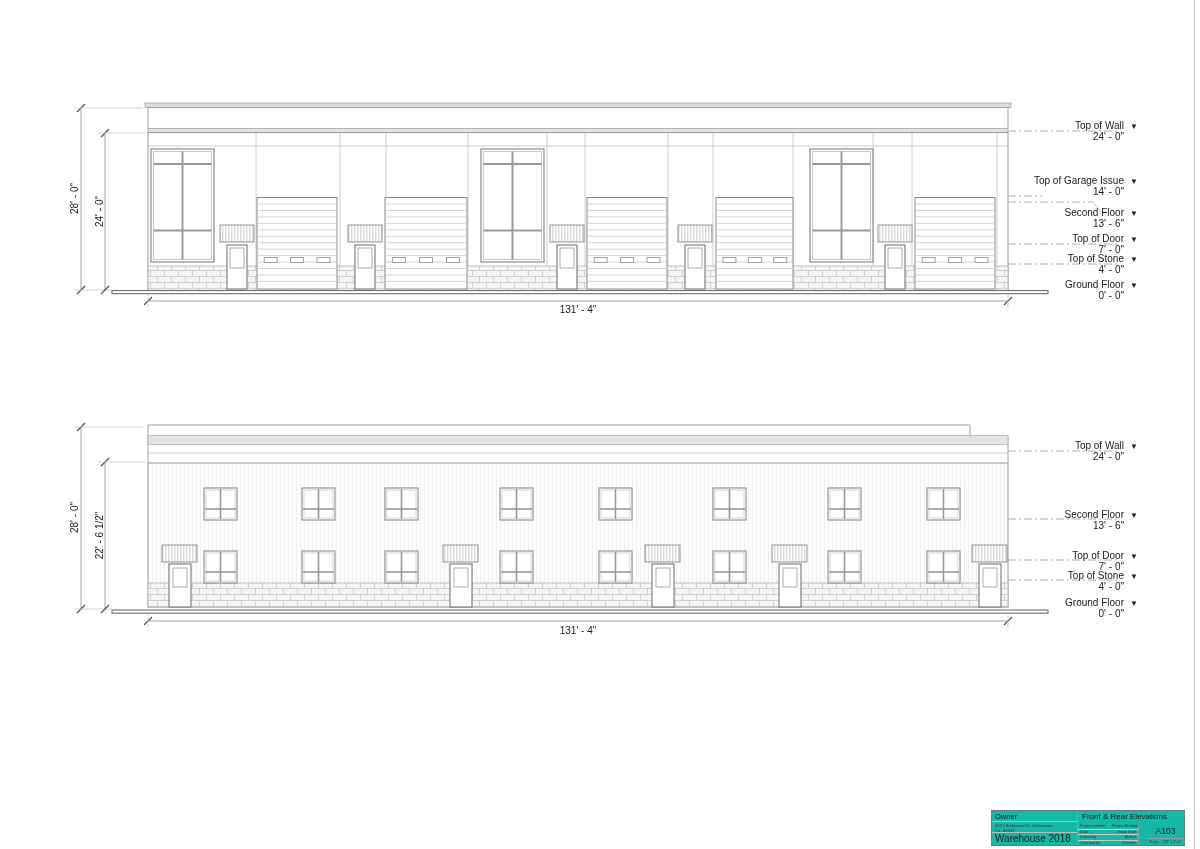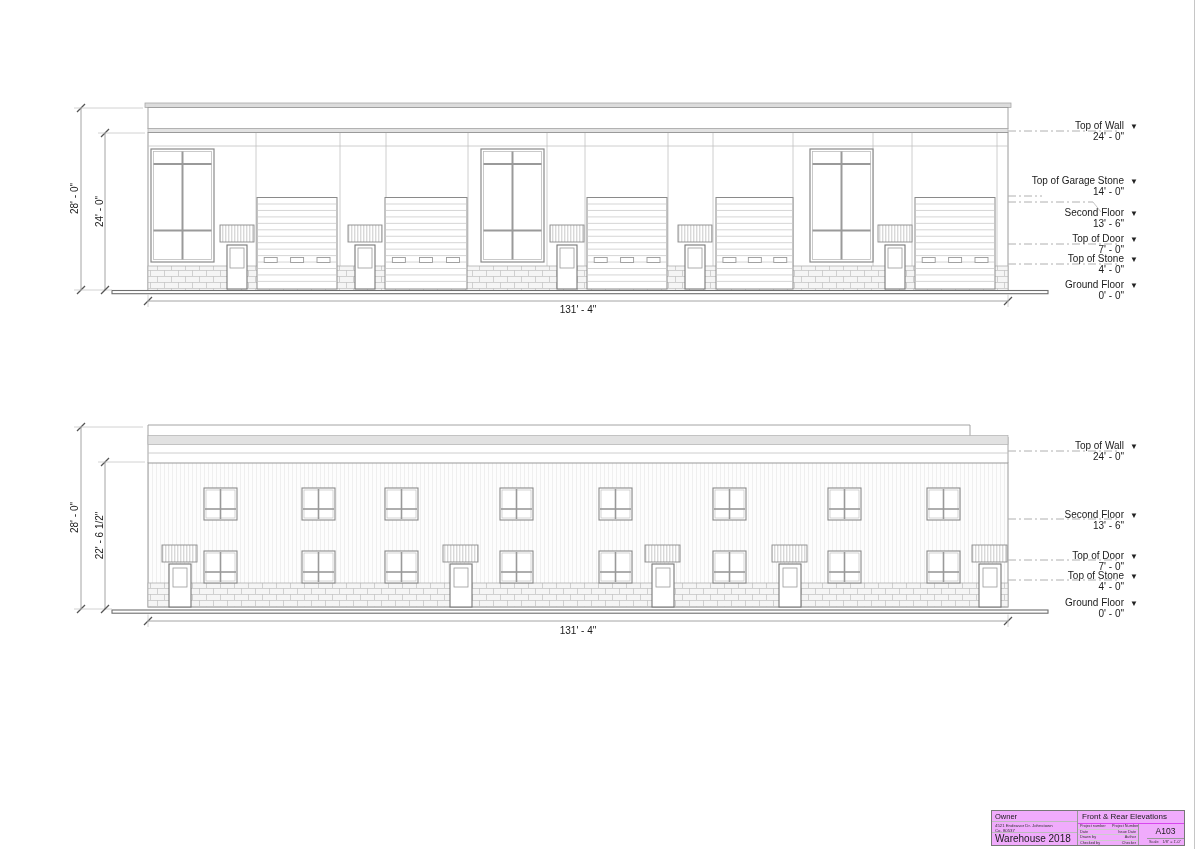--- a/index.html
+++ b/index.html
@@ -10,21 +10,21 @@
   .lvl{position:absolute;right:63px;width:180px;text-align:right;line-height:10.5px;}
   .lvl .l1{font-size:10px;color:#1a1a1a;padding-right:13px;position:relative;white-space:nowrap;}
   .lvl .l2{font-size:10px;color:#1a1a1a;padding-right:13px;white-space:nowrap;}
   .lvl .mark{position:absolute;right:-1px;top:2px;font-size:8px;color:#222;line-height:8px;}
   
   .dim{position:absolute;font-size:10px;color:#1a1a1a;text-align:center;white-space:nowrap;}
   .dim.rot{width:70px;transform:rotate(-90deg);}
   .dim.hor{width:120px;}
   
   .tb{position:absolute;left:991px;top:810px;width:194px;height:36px;border:1px solid #777;
-      background:#f0abfc;display:flex;box-sizing:border-box;}
+      background:#14b8a6;display:flex;box-sizing:border-box;}
   .tb-left{width:86px;border-right:1px solid #999;display:flex;flex-direction:column;box-sizing:border-box;}
   .tb-owner{font-size:7.5px;line-height:9px;padding:1px 0 0 3px;height:11px;border-bottom:1px solid #bbb;box-sizing:border-box;}
   .tb-addr{font-size:4.3px;line-height:5px;padding:1px 0 0 3px;color:#333;height:11px;border-bottom:1px solid #bbb;box-sizing:border-box;}
   .tb-proj{font-size:10px;line-height:11px;padding-left:3px;flex:1;}
   .tb-right{flex:1;display:flex;flex-direction:column;box-sizing:border-box;}
   .tb-title{font-size:8px;line-height:12px;height:13px;padding-left:4px;border-bottom:1px solid #d946ef;box-sizing:border-box;}
   .tb-grid{flex:1;display:flex;gap:8px;}
   .tb-fields{width:61px;display:flex;flex-direction:column;border-right:1px solid #999;box-sizing:border-box;}
   .tb-row{flex:1;display:flex;border-bottom:1px solid #ccc;box-sizing:border-box;align-items:center;}
   .tb-row:last-child{border-bottom:none;}
@@ -398,21 +398,21 @@
   <div class="dim rot" style="left:64px;top:530px;">22' - 6 1/2"</div>
 
   <div class="dim hor" style="left:518px;top:304px;">131' - 4"</div>
   <div class="dim hor" style="left:518px;top:625px;">131' - 4"</div>
 
   <div class="lvl" style="top:121px;">
     <div class="l1"><span>Top of Wall</span><span class="mark">▼</span></div>
     <div class="l2">24' - 0"</div>
   </div>
   <div class="lvl" style="top:176px;">
-    <div class="l1"><span>Top of Garage Stone</span><span class="mark">▼</span></div>
+    <div class="l1"><span>Top of Garage Issue</span><span class="mark">▼</span></div>
     <div class="l2">14' - 0"</div>
   </div>
   <div class="lvl" style="top:208px;">
     <div class="l1"><span>Second Floor</span><span class="mark">▼</span></div>
     <div class="l2">13' - 6"</div>
   </div>
   <div class="lvl" style="top:234px;">
     <div class="l1"><span>Top of Door</span><span class="mark">▼</span></div>
     <div class="l2">7' - 0"</div>
   </div>

